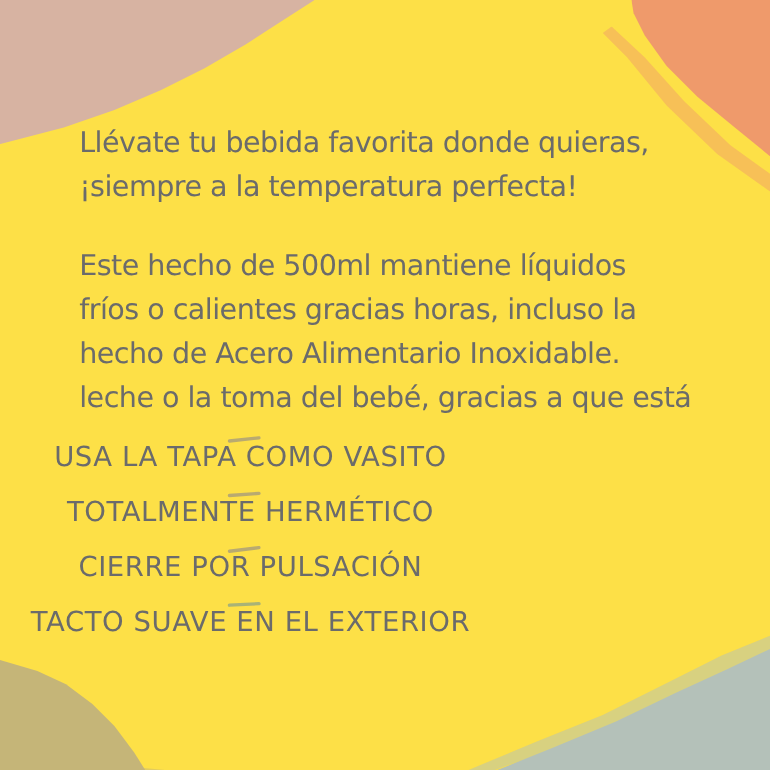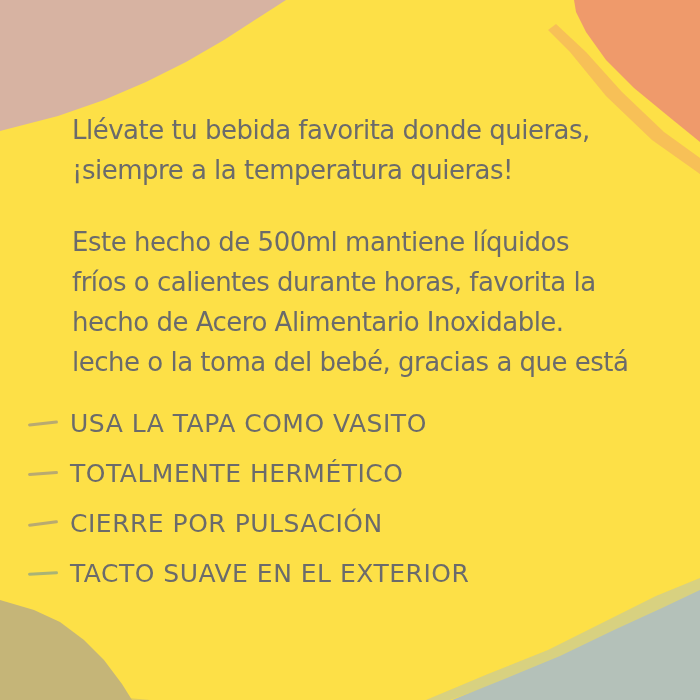--- a/index.html
+++ b/index.html
@@ -67,20 +67,21 @@
     left: 28px;
     top: 398px;
     margin: 0;
     padding: 0;
     list-style: none;
   }
   .feature-item {
     display: flex;
     align-items: center;
     height: 50px;
+    flex-direction: column;
   }
   .dash {
     display: inline-block;
     width: 30px;
     height: 3px;
     border-radius: 2px;
     background: var(--dash-olive);
     margin-right: 12px;
     flex: 0 0 auto;
   }
@@ -103,26 +104,26 @@
   <div class="brush brush-pink"></div>
   <div class="brush brush-orange-fringe"></div>
   <div class="brush brush-orange"></div>
   <div class="brush brush-khaki-fringe"></div>
   <div class="brush brush-khaki"></div>
   <div class="brush brush-sage-fringe"></div>
   <div class="brush brush-sage"></div>
 
   <div class="text-block intro">
     <div>Llévate tu bebida favorita donde quieras,</div>
-    <div>¡siempre a la temperatura quieras!</div>
+    <div>¡siempre a la temperatura perfecta!</div>
   </div>
 
   <div class="text-block description">
     <div>Este hecho de 500ml mantiene líquidos</div>
-    <div>fríos o calientes durante horas, favorita la</div>
+    <div>fríos o calientes gracias horas, incluso la</div>
     <div>hecho de Acero Alimentario Inoxidable.</div>
     <div>leche o la toma del bebé, gracias a que está</div>
   </div>
 
   <ul class="features">
     <li class="feature-item">
       <span class="dash"></span>
       <span class="feature-label">USA LA TAPA COMO VASITO</span>
     </li>
     <li class="feature-item">

